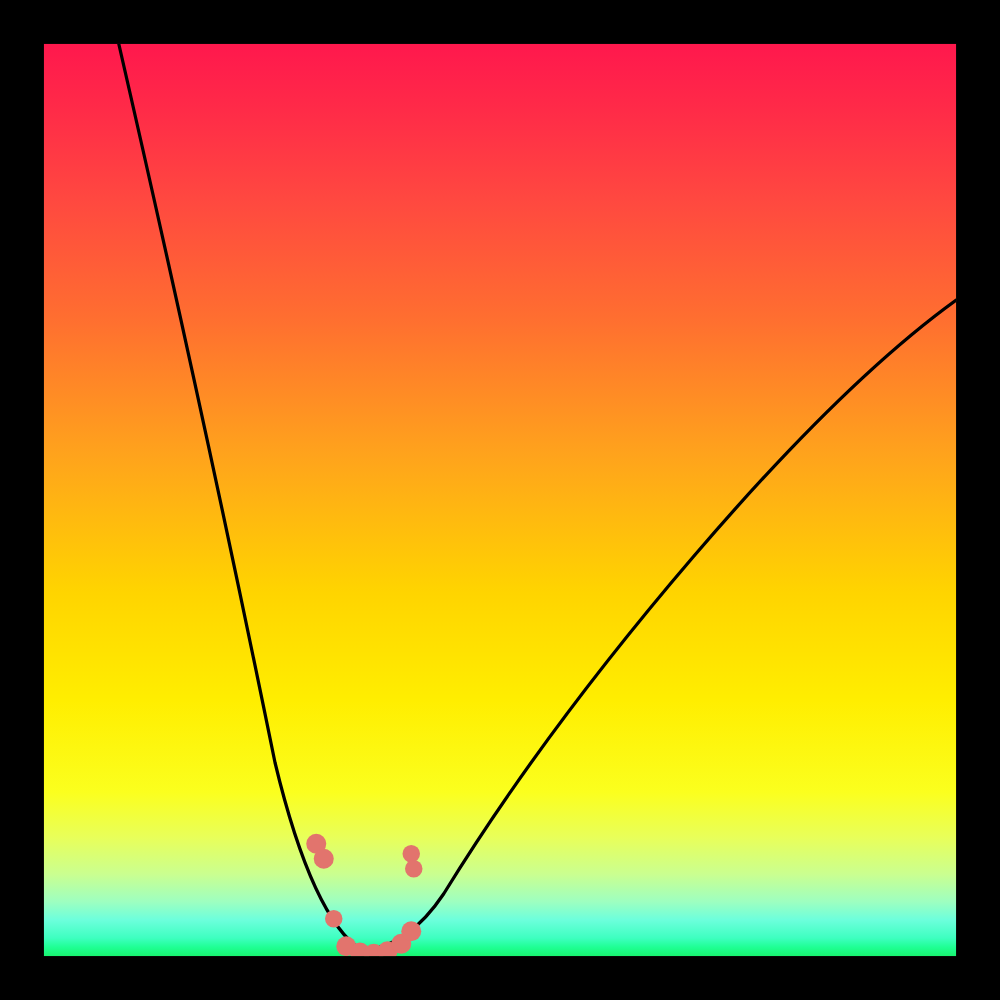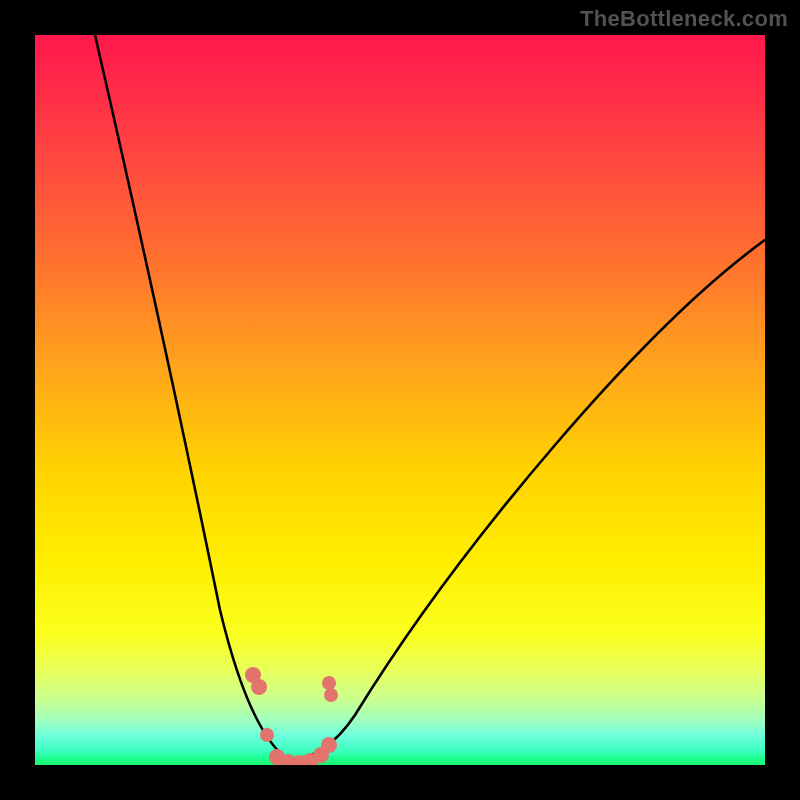--- a/index.html
+++ b/index.html
@@ -76,21 +76,20 @@
   }
   .dot {
     fill: #e2746d;
   }
 </style>
 </head>
 <body>
 
 <div class="frame">
 
-  <div class="branding">TheBottleneck.com</div>
 
   <div class="plot-area">
     <div class="gradient"></div>
 
     <svg class="curve" viewBox="0 0 730 730" preserveAspectRatio="none">
       <path class="curve-path" d="M 60 0
                Q 130 305 185 575
                Q 215 700 255 726"></path>
       <path class="curve-path" d="M 255 726
                Q 292 722 320 680

